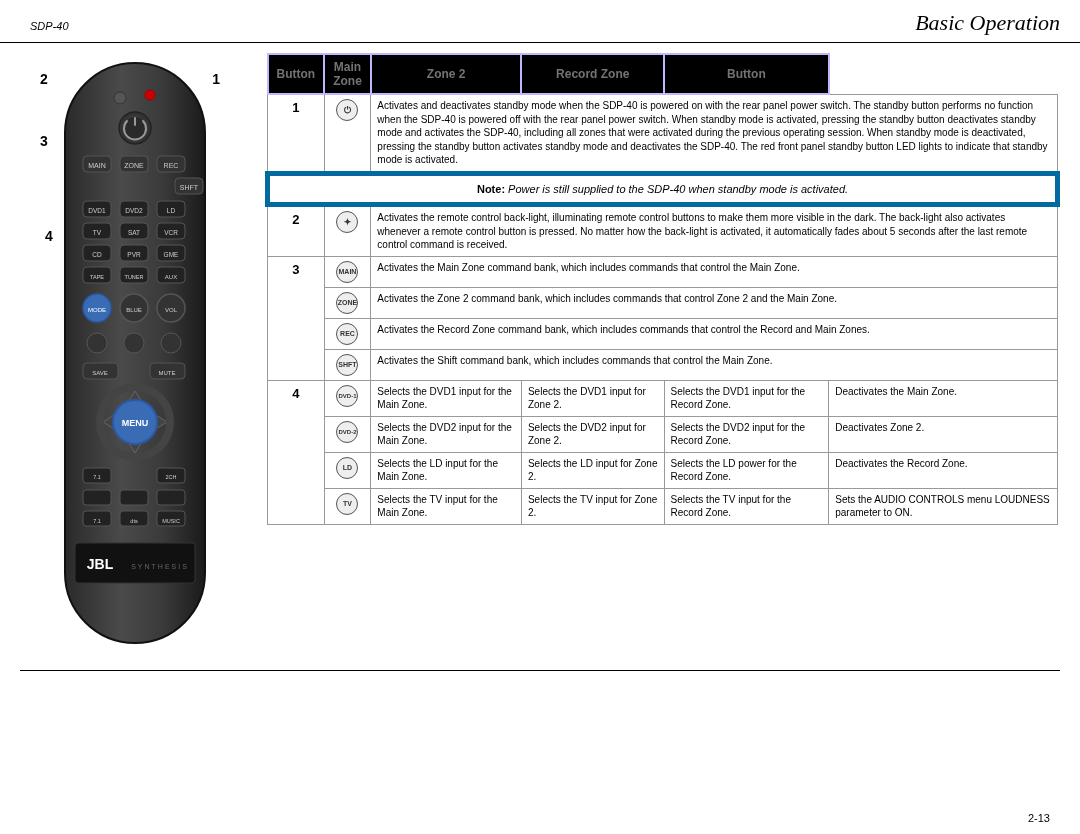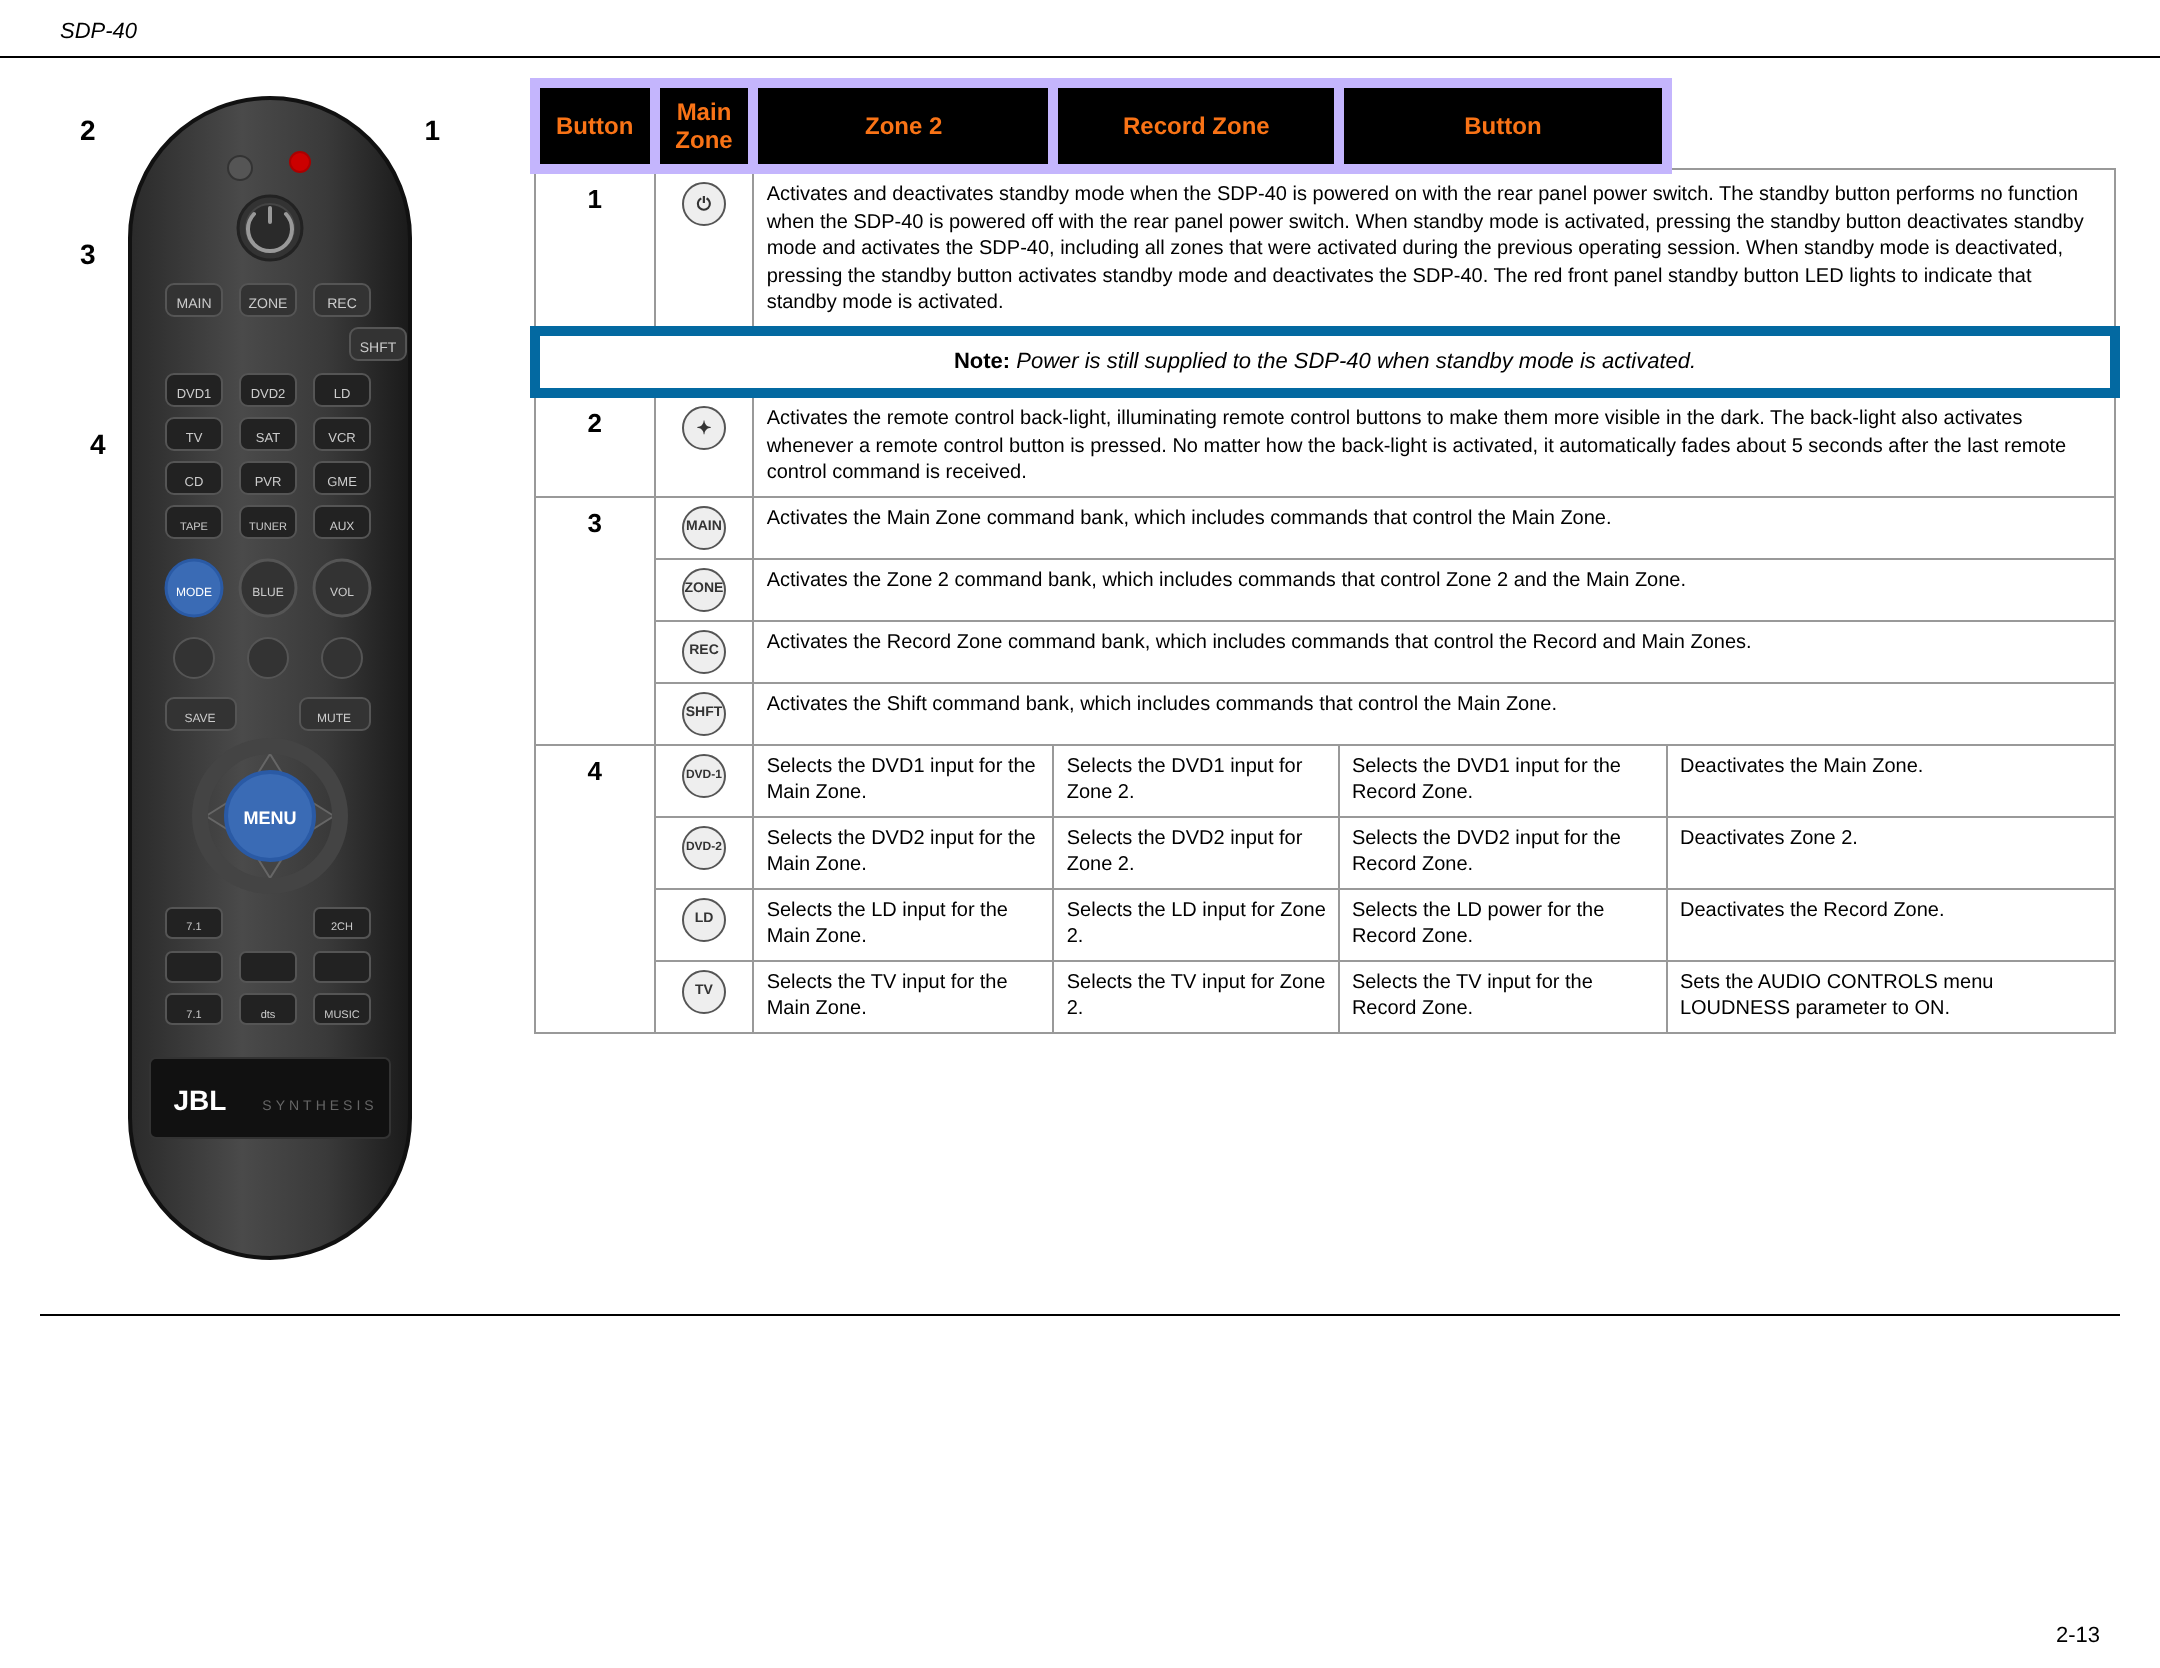--- a/index.html
+++ b/index.html
@@ -73,26 +73,26 @@
 
     table {
       width: 100%;
       border-collapse: collapse;
       font-size: 10.5px;
     }
 
     
     thead tr th {
       background: #000;
-      color: #f97316;
+      color: #737373;
       padding: 5px 8px;
       text-align: center;
       font-weight: bold;
       font-size: 12px;
-      border: 5px solid #c4b5fd;
+      border: 2px solid #c4b5fd;
     }
 
     
     tbody tr td {
       border: 1px solid #999;
       padding: 4px 6px;
       vertical-align: top;
       font-size: 10px;
       line-height: 1.35;
     }
@@ -151,20 +151,21 @@
       border-top: 1px solid #000;
       margin: 5px 20px;
     }
 
   </style>
 </head>
 <body>
 
 <div class="header">
   <span class="header-left">SDP-40</span>
+  <span class="header-right">Basic Operation</span>
 </div>
 
 <div class="main-content">
 
   <div class="remote-section">
     <div class="remote-wrapper">
       <span class="num-label num-2">2</span>
       <span class="num-label num-1">1</span>
       <span class="num-label num-3">3</span>
       <span class="num-label num-4">4</span>

